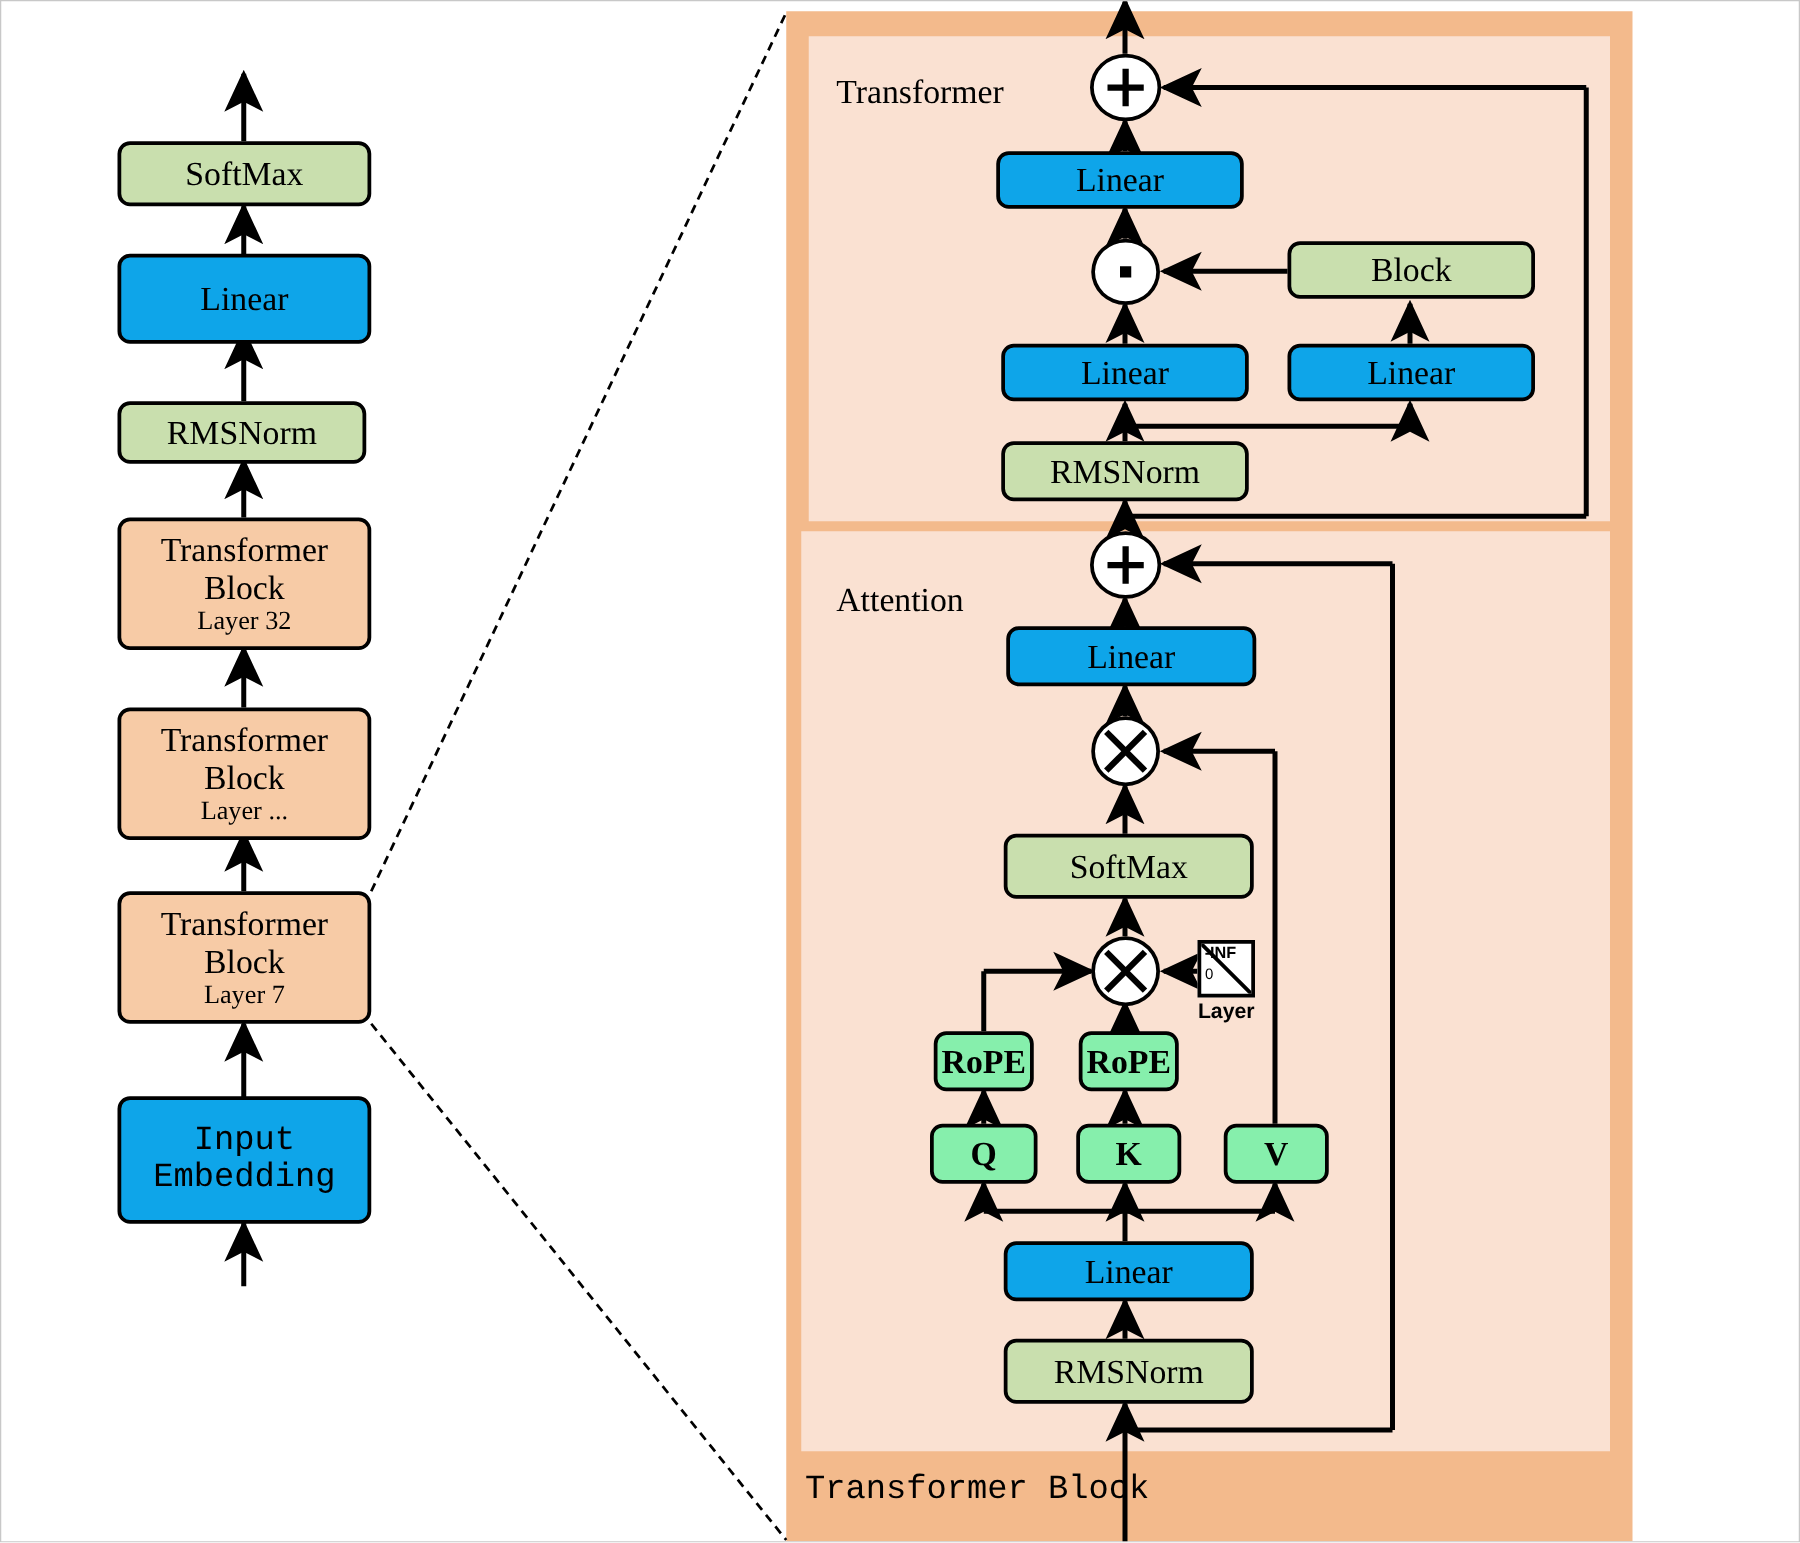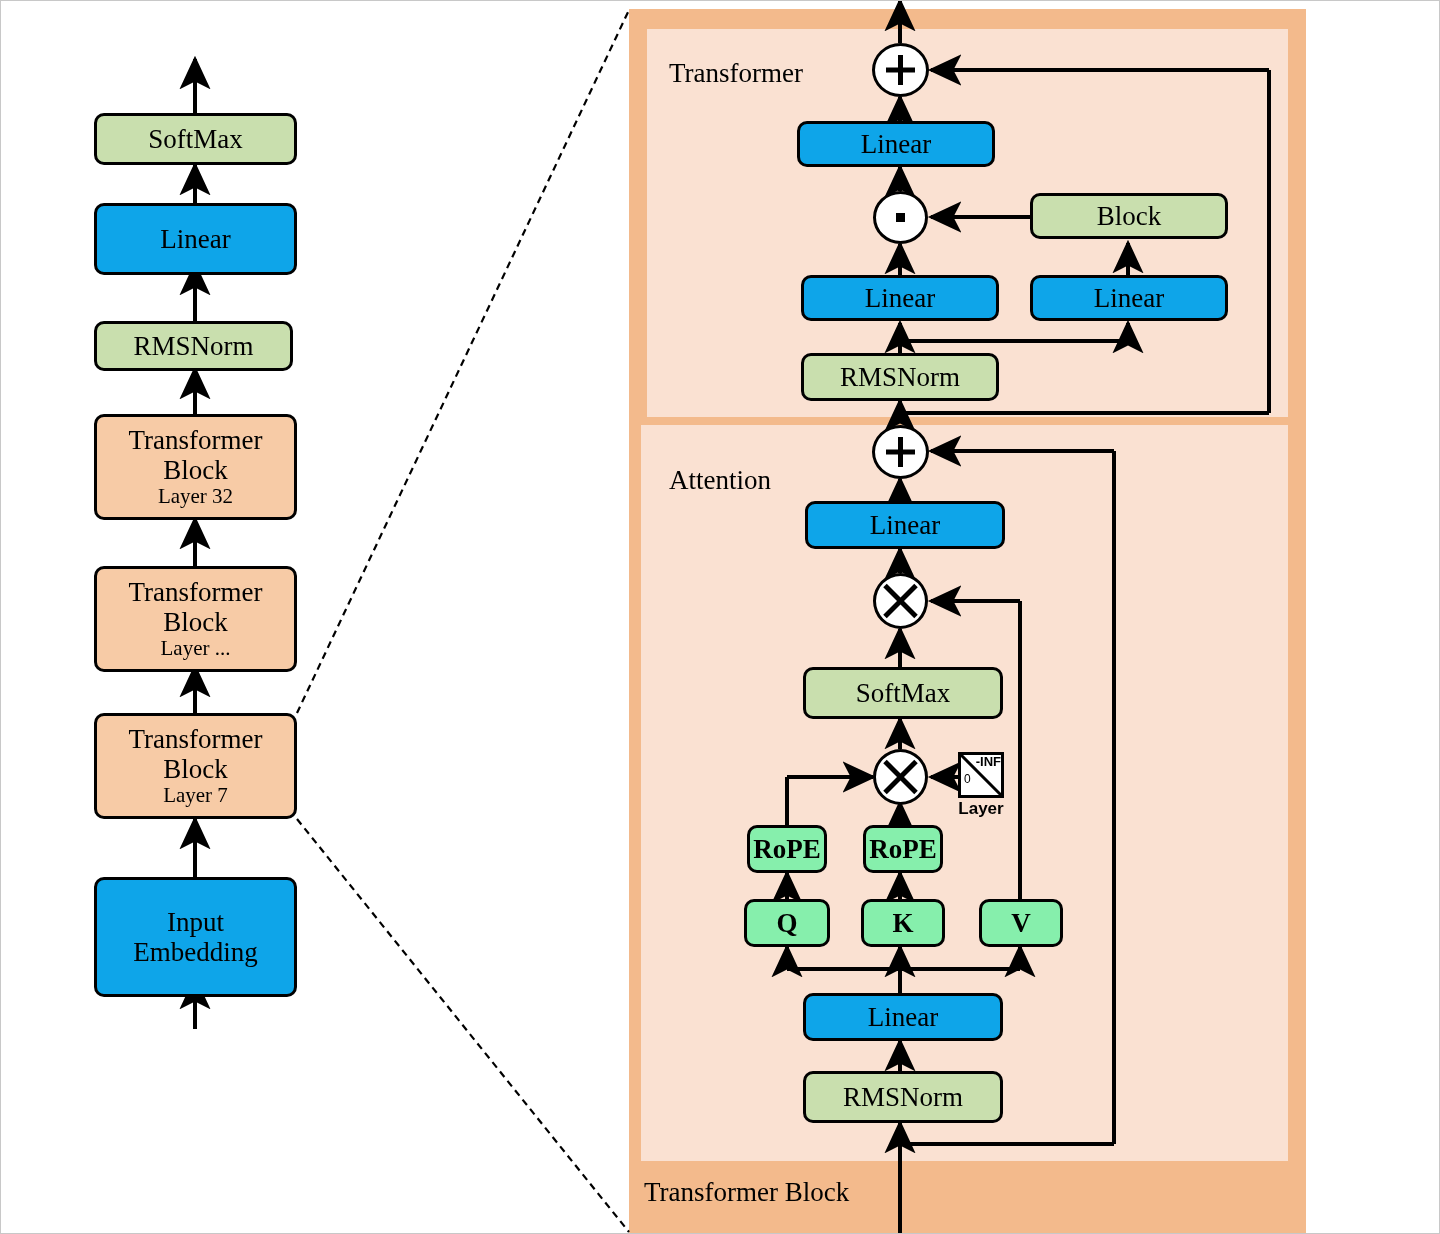--- a/index.html
+++ b/index.html
@@ -91,21 +91,21 @@
   .mask-box {
     position: relative;
     width: 46px;
     height: 46px;
     background: #ffffff;
     border: 3px solid #000000;
     box-sizing: border-box;
   }
   .mask-inf {
     position: absolute;
-    right: 0px; top: 0px;
+    right: 12px; top: 0px;
     font-family: "Liberation Sans", sans-serif;
     font-size: 13px;
     font-weight: bold;
     color: #000000;
     line-height: 1;
   }
   .mask-zero {
     position: absolute;
     left: 3px; bottom: 10px;
     font-family: "Liberation Sans", sans-serif;
@@ -127,21 +127,21 @@
 <div id="canvas">
 
   <div class="panel outer-block" style="left:628px; top:8px; width:677px; height:1224px;"></div>
 
   <div class="panel inner-panel" style="left:646px; top:28px; width:641px; height:388px;"></div>
 
   <div class="panel inner-panel" style="left:640px; top:424px; width:647px; height:736px;"></div>
 
   <div class="panel-label" style="left:668px; top:57px;">Transformer</div>
   <div class="panel-label" style="left:668px; top:464px;">Attention</div>
-  <div class="panel-label" style="left:643px; top:1176px;">Transformer Block</div>
+  <div class="panel-label" style="left:643px; top:1176px;font-family:Liberation Mono, monospace;">Transformer Block</div>
 
   <svg id="wires" viewBox="0 0 1440 1234">
     <defs>
       <marker id="ah" markerWidth="9" markerHeight="9" refX="7.6" refY="4.5" orient="auto" markerUnits="strokeWidth">
         <path d="M0,0.6 L8.4,4.5 L0,8.4 L2.0,4.5 Z" fill="#000"></path>
       </marker>
     </defs>
     <g stroke="#000" stroke-width="4" fill="none">
 
       <line x1="194" y1="1028" x2="194" y2="978" marker-end="url(#ah)"></line>
@@ -249,21 +249,21 @@
     <span class="n-title">Block</span>
     <span class="n-sub">Layer ...</span>
   </div>
 
   <div class="node orange" style="left:93px; top:712px; width:203px; height:106px;">
     <span class="n-title">Transformer</span>
     <span class="n-title">Block</span>
     <span class="n-sub">Layer 7</span>
   </div>
 
-  <div class="node blue" style="left:93px; top:876px; width:203px; height:120px;">
+  <div class="node blue" style="left:93px; top:876px; width:203px; height:102px;font-family:Liberation Mono, monospace;">
     <span class="n-title">Input</span>
     <span class="n-title">Embedding</span>
   </div>
 
   <div class="opnode" style="left:871px; top:42px; width:57px; height:54px;">
     <svg width="51" height="48" viewBox="0 0 51 48">
       <line x1="11" y1="24" x2="40" y2="24" stroke="#000" stroke-width="5"></line>
       <line x1="25.5" y1="9" x2="25.5" y2="39" stroke="#000" stroke-width="5"></line>
     </svg>
   </div>

